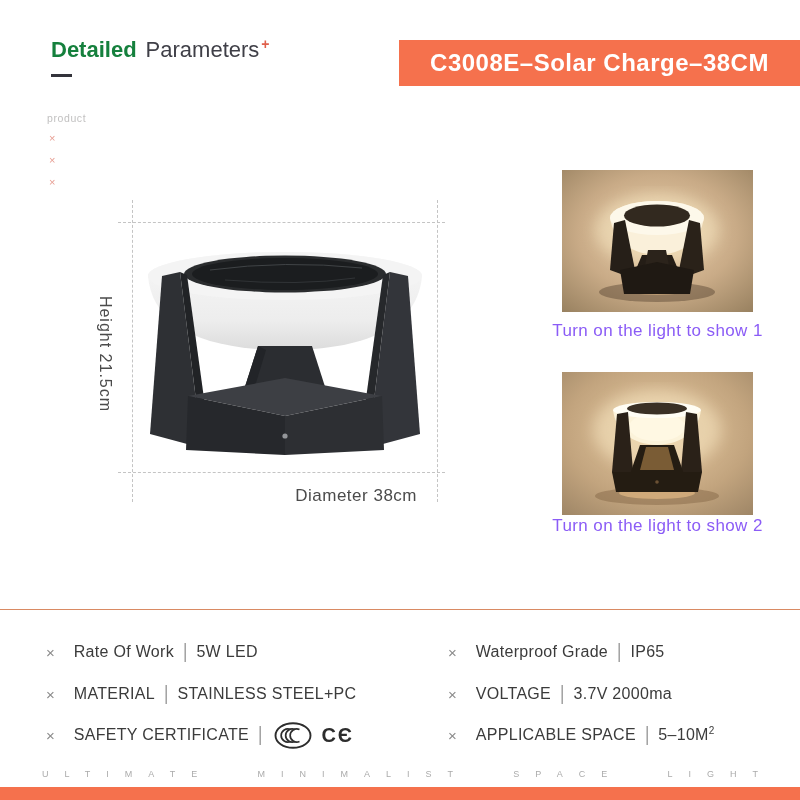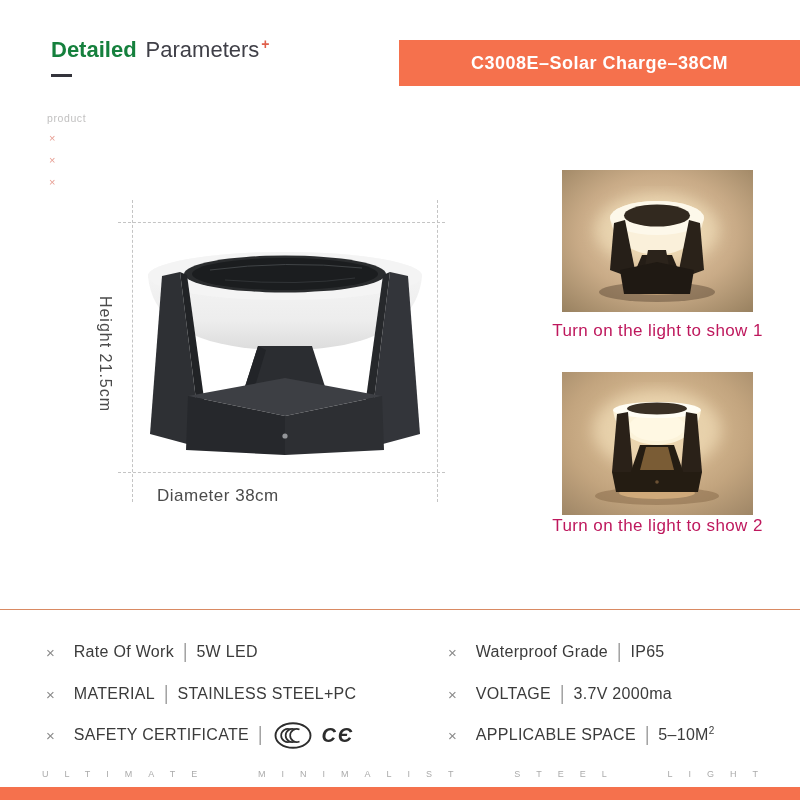--- a/index.html
+++ b/index.html
@@ -9,47 +9,47 @@
 
   
   .title{left:51px;top:36px;font-size:22px;color:#3f3f47;white-space:nowrap;}
   .title b{color:#15803d;font-weight:700;margin-right:9px;}
   .title sup{color:#e0604b;font-size:14px;font-weight:700;margin-left:2px;}
   .title-dash{left:51px;top:74px;width:21px;height:3px;background:#33333b;}
   .product-tag{left:47px;top:96px;font-size:10.5px;color:#c2c1c1;letter-spacing:.6px;margin-top:16px;}
   .deco-x{left:49px;font-size:11px;color:#e79d92;line-height:11px;}
 
   .banner{left:399px;top:40px;width:401px;height:46px;background:#f5714d;
-          color:#ffffff;font-size:18px;font-weight:700;text-align:center;line-height:46px;
+          color:#ffffff;font-size:24px;font-weight:700;text-align:center;line-height:46px;
           letter-spacing:.5px;white-space:nowrap;}
 
   
   .dashv{width:0;height:302px;border-left:1px dashed #c4c4c4;top:200px;}
   .dashh{height:0;width:327px;border-top:1px dashed #c4c4c4;left:118px;}
   .height-label{left:-6px;top:344px;width:220px;height:20px;text-align:center;
                 transform:rotate(90deg);font-size:16px;color:#4b4b4b;letter-spacing:1px;white-space:nowrap;}
-  .diameter-label{left:157px;top:486px;width:260px;text-align:left;font-size:17px;color:#4b4b4b;letter-spacing:.5px;}
+  .diameter-label{left:157px;top:486px;width:260px;text-align:right;font-size:17px;color:#4b4b4b;letter-spacing:.5px;}
 
   
   .photo{width:191px;overflow:hidden;}
-  .caption{left:527px;width:261px;text-align:center;font-size:17px;color:#be185d;letter-spacing:.4px;white-space:nowrap;}
+  .caption{left:527px;width:261px;text-align:center;font-size:17px;color:#8b5cf6;letter-spacing:.4px;white-space:nowrap;}
 
   
   .divider{left:0;top:609px;width:800px;height:1px;background:#d98a63;}
   .bottom-bar{left:0;top:787px;width:800px;height:13px;background:#f5714d;}
   .footer-words{left:42px;top:769px;width:716px;display:flex;justify-content:space-between;}
   .footer-words span{font-size:9px;color:#ababab;letter-spacing:16px;margin-right:-16px;white-space:nowrap;}
 
   
   .spec-row{display:flex;align-items:center;height:26px;white-space:nowrap;}
   .spec-bullet{color:#8a8a8a;font-size:15px;margin-right:19px;}
   .spec-text{font-size:16px;color:#3b3b3b;letter-spacing:.3px;}
   .spec-pipe{color:#9a9a9a;font-size:17px;font-weight:300;margin:0 9px;transform:scaleY(1.15);display:inline-block;}
   .spec-sup{font-size:10px;vertical-align:super;color:#3b3b3b;}
-  .cert-icons{display:flex;align-items:center;gap:8px;margin-left:2px;font-style:italic;}
+  .cert-icons{display:flex;align-items:center;gap:8px;margin-left:2px;}
   .ce-text{font-size:20px;font-weight:700;color:#2d2d2d;letter-spacing:2px;}
 </style>
 </head>
 <body>
 
 <div class="page">
 
   <div class="abs title">
     <b>Detailed</b><span>Parameters</span><sup>+</sup>
   </div>
@@ -206,18 +206,18 @@
   <div class="abs spec-row" style="left:448px;top:722px">
     <span class="spec-bullet">×</span>
     <span class="spec-text">APPLICABLE SPACE</span>
     <span class="spec-pipe">|</span>
     <span class="spec-text"><span>5–10M</span><sup class="spec-sup">2</sup></span>
   </div>
 
   <div class="abs footer-words">
     <span>ULTIMATE</span>
     <span>MINIMALIST</span>
-    <span>STEEL</span>
+    <span>SPACE</span>
     <span>LIGHT</span>
   </div>
   <div class="abs bottom-bar"></div>
 
 </div>
 
 </body></html>

